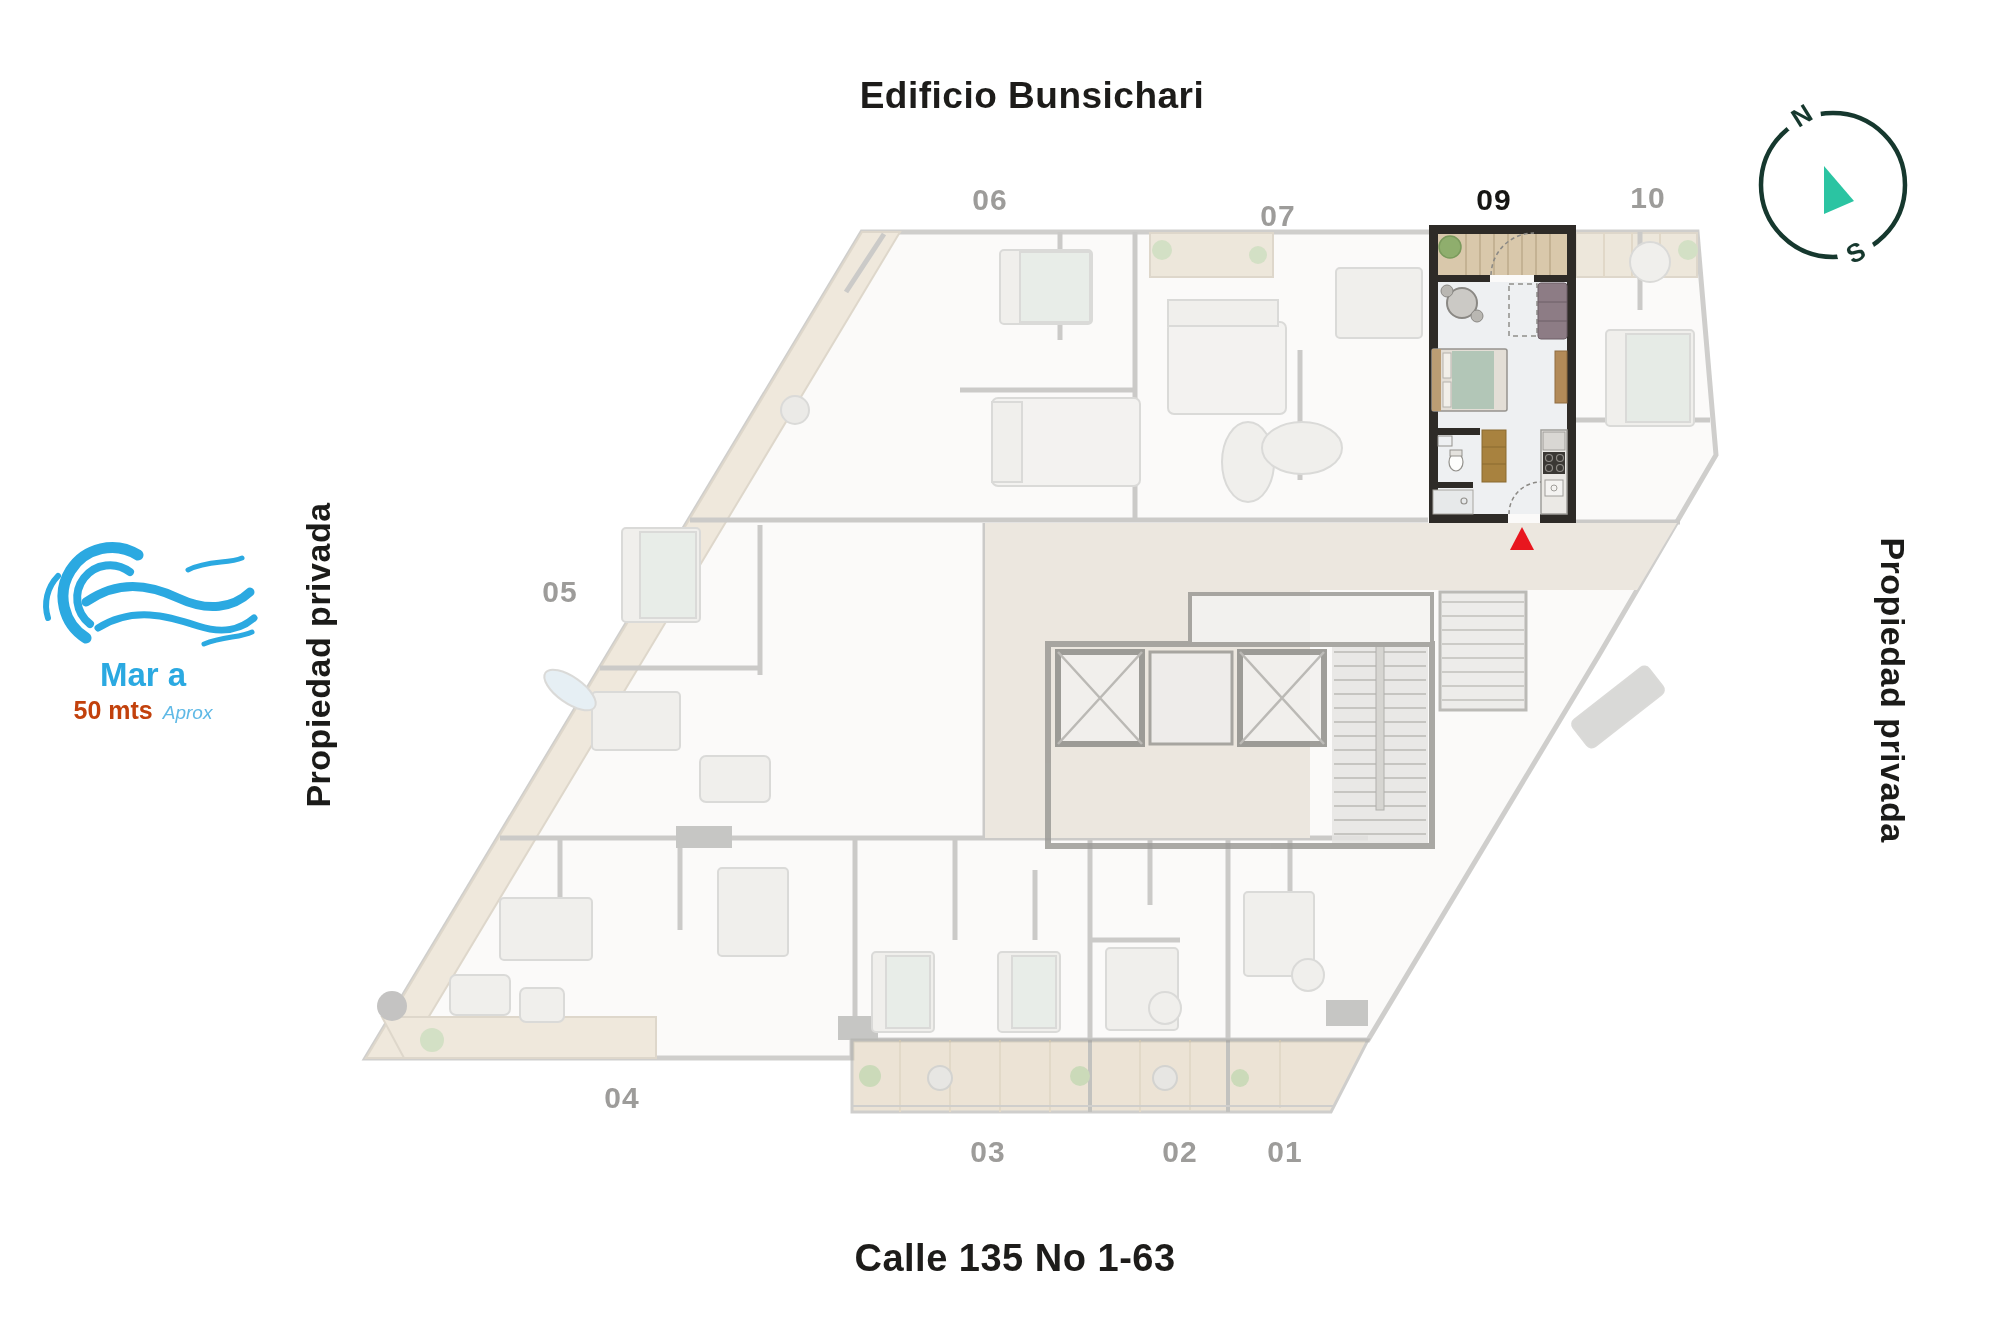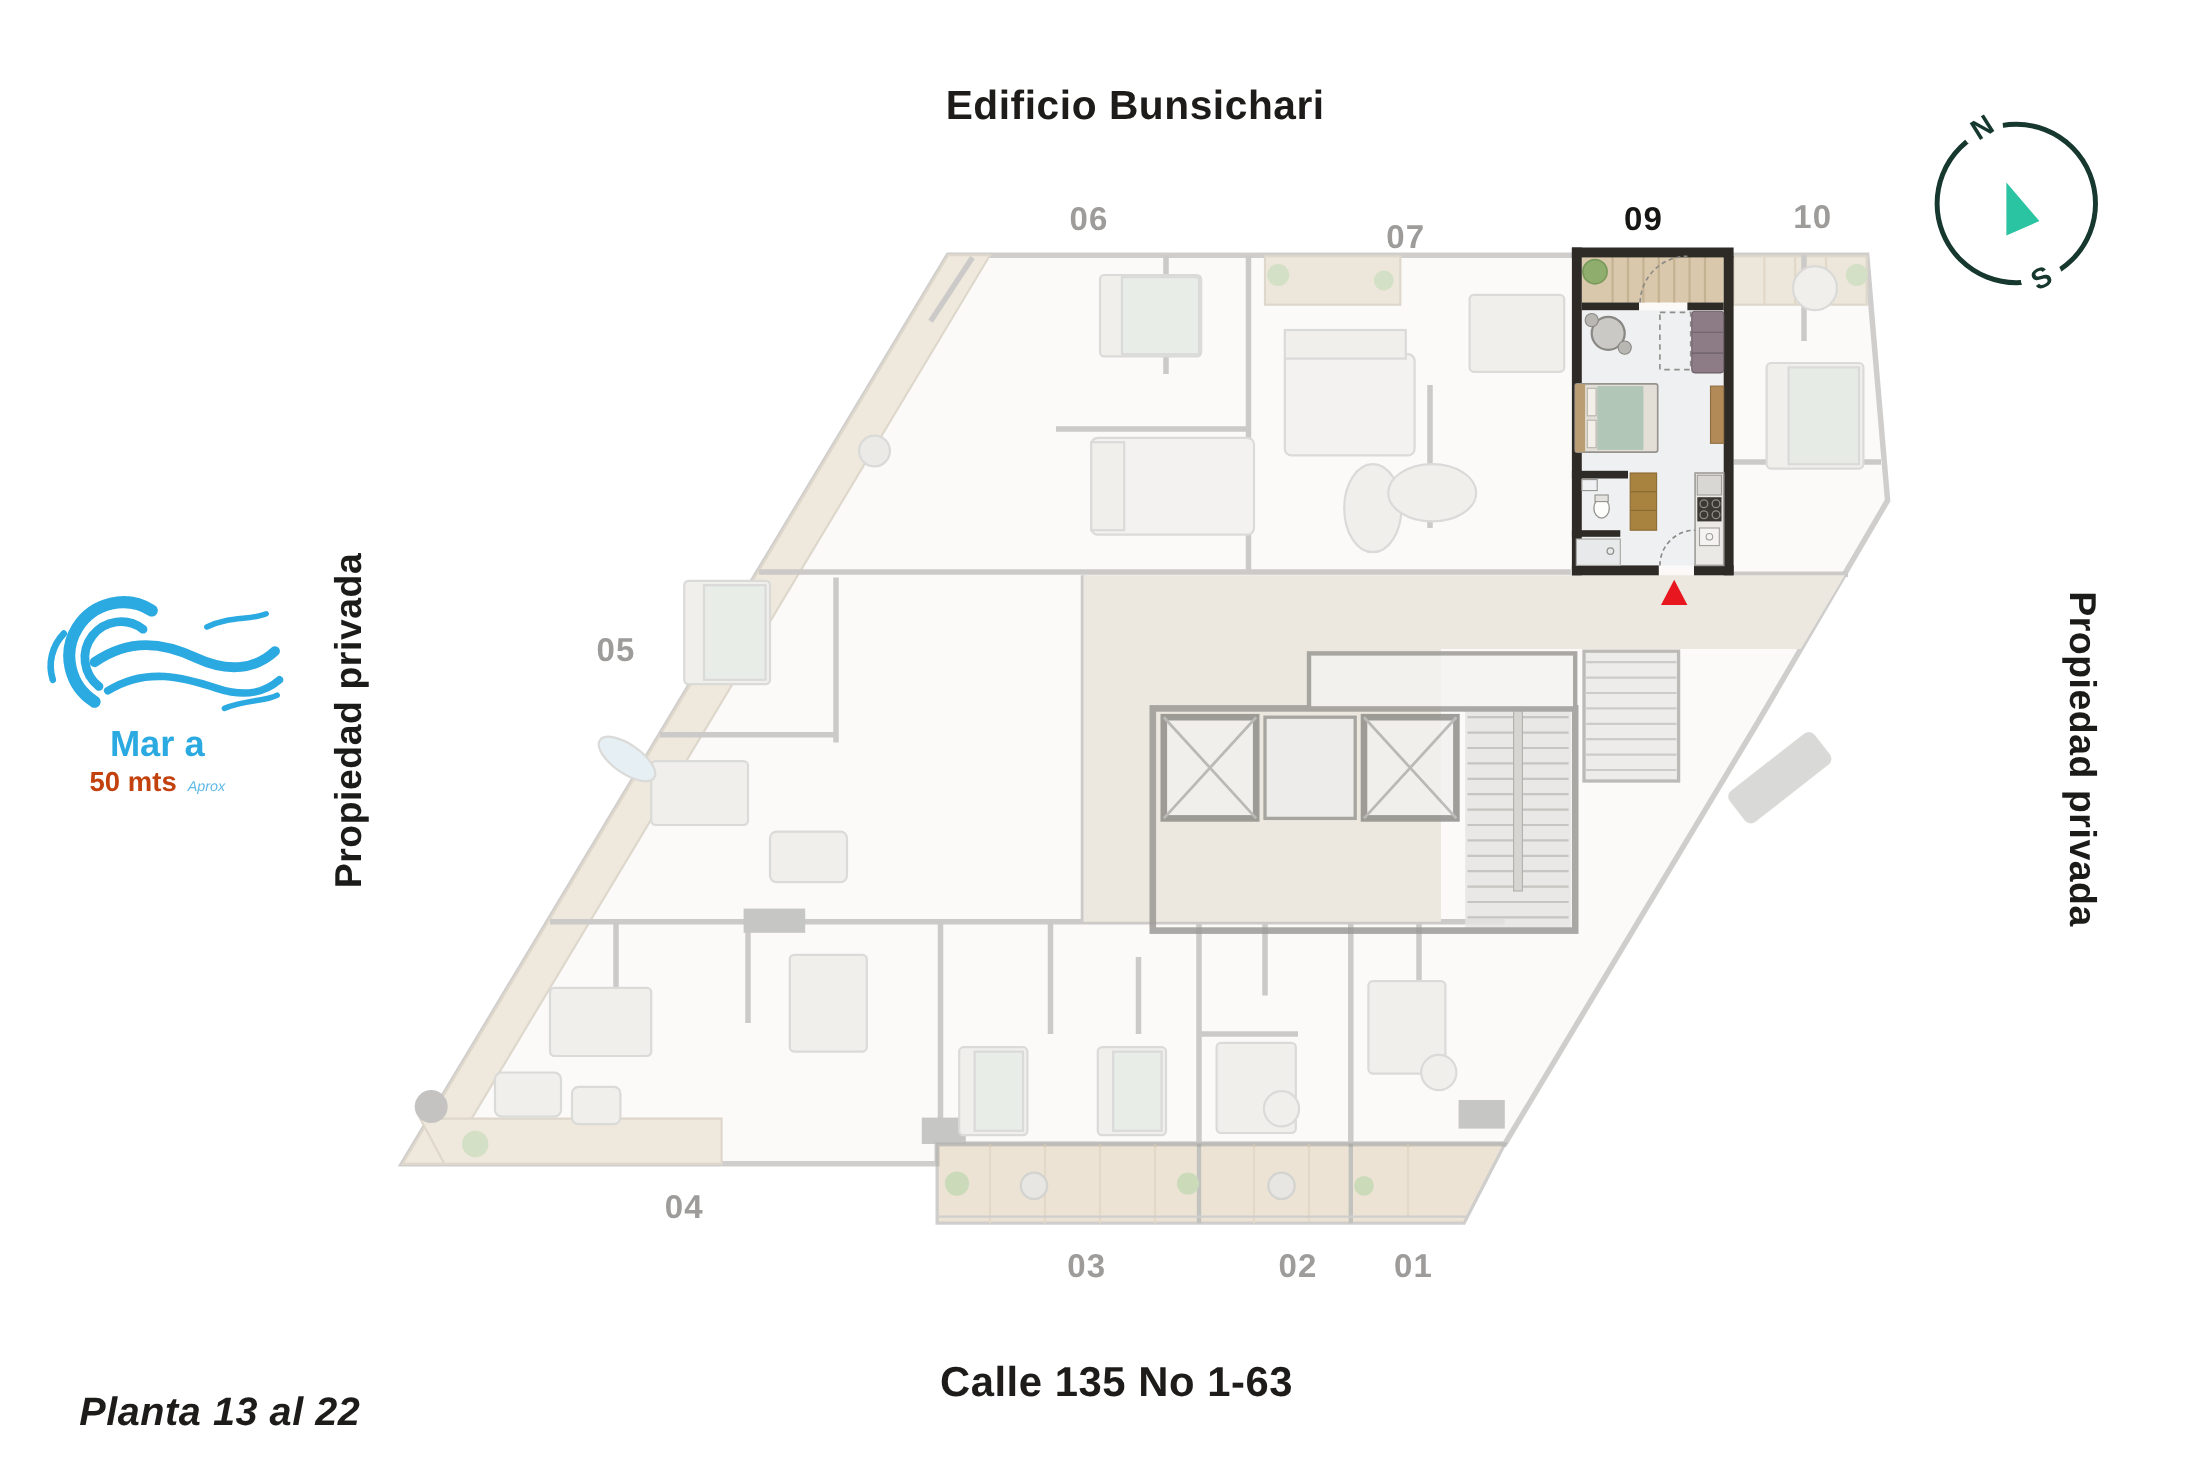--- a/index.html
+++ b/index.html
@@ -12,21 +12,21 @@
   .page-title{font-size:37px;font-weight:bold;letter-spacing:.5px;color:#1d1c1a;white-space:nowrap;}
   .unit-label{position:absolute;transform:translate(-50%,-50%);font-size:30px;font-weight:bold;color:#9d9c9a;letter-spacing:1px;}
   .unit-label.hl{color:#161614;}
   .prop-label{position:absolute;font-size:34px;font-weight:bold;color:#1b1b19;white-space:nowrap;letter-spacing:.5px;}
   .prop-left{left:318px;top:655px;transform:translate(-50%,-50%) rotate(-90deg);}
   .prop-right{left:1892px;top:690px;transform:translate(-50%,-50%) rotate(90deg);}
   .street-label{font-size:38px;font-weight:bold;letter-spacing:.5px;white-space:nowrap;}
   .floors-label{font-size:36px;font-weight:bold;font-style:italic;letter-spacing:.5px;white-space:nowrap;}
   .sea-line1{font-size:33px;font-weight:bold;color:#2ba9e1;white-space:nowrap;}
   .sea-line2{font-size:25px;font-weight:bold;color:#c2410c;white-space:nowrap;}
-  .sea-aprox{font-size:13px;font-style:italic;font-weight:normal;color:#5fb9e6;margin-left:10px;}
+  .sea-aprox{font-size:19px;font-style:italic;font-weight:normal;color:#5fb9e6;margin-left:10px;}
   .compass-letter{position:absolute;font-size:26px;font-weight:bold;color:#16382e;}
 </style>
 </head>
 <body>
 
 <div class="canvas">
 
   <svg class="abs" style="left:0;top:0;" width="2000" height="1333" viewBox="0 0 2000 1333">
 
     <g opacity="0.5">
@@ -229,21 +229,20 @@
   <div class="unit-label" style="left:560px;top:592px;">05</div>
   <div class="unit-label" style="left:622px;top:1098px;">04</div>
   <div class="unit-label" style="left:988px;top:1152px;">03</div>
   <div class="unit-label" style="left:1180px;top:1152px;">02</div>
   <div class="unit-label" style="left:1285px;top:1152px;">01</div>
 
   <div class="prop-label prop-left">Propiedad privada</div>
   <div class="prop-label prop-right">Propiedad privada</div>
 
   <div class="abs ctr street-label" style="left:1015px;top:1258px;">Calle 135 No 1-63</div>
-  <div class="abs floors-label" style="left:72px;top:1262px;">Planta 13 al 22</div>
 
   <div class="abs" style="left:28px;top:540px;width:230px;height:160px;">
     <svg width="230" height="112" viewBox="0 0 230 112">
       <g fill="none" stroke="#2ba9e1" stroke-linecap="round">
         <path d="M110,15 A46,46 0 1 0 58,98" stroke-width="11"></path>
         <path d="M102,32 A30,30 0 1 0 62,84" stroke-width="8"></path>
         <path d="M30,36 A42,42 0 0 0 20,78" stroke-width="6"></path>
         <path d="M58,62 C90,40 120,44 150,58 C180,72 205,68 222,52" stroke-width="9"></path>
         <path d="M70,88 C105,66 140,76 170,86 C195,94 212,90 226,78" stroke-width="7"></path>
         <path d="M160,30 C180,20 200,24 214,18" stroke-width="5"></path>

